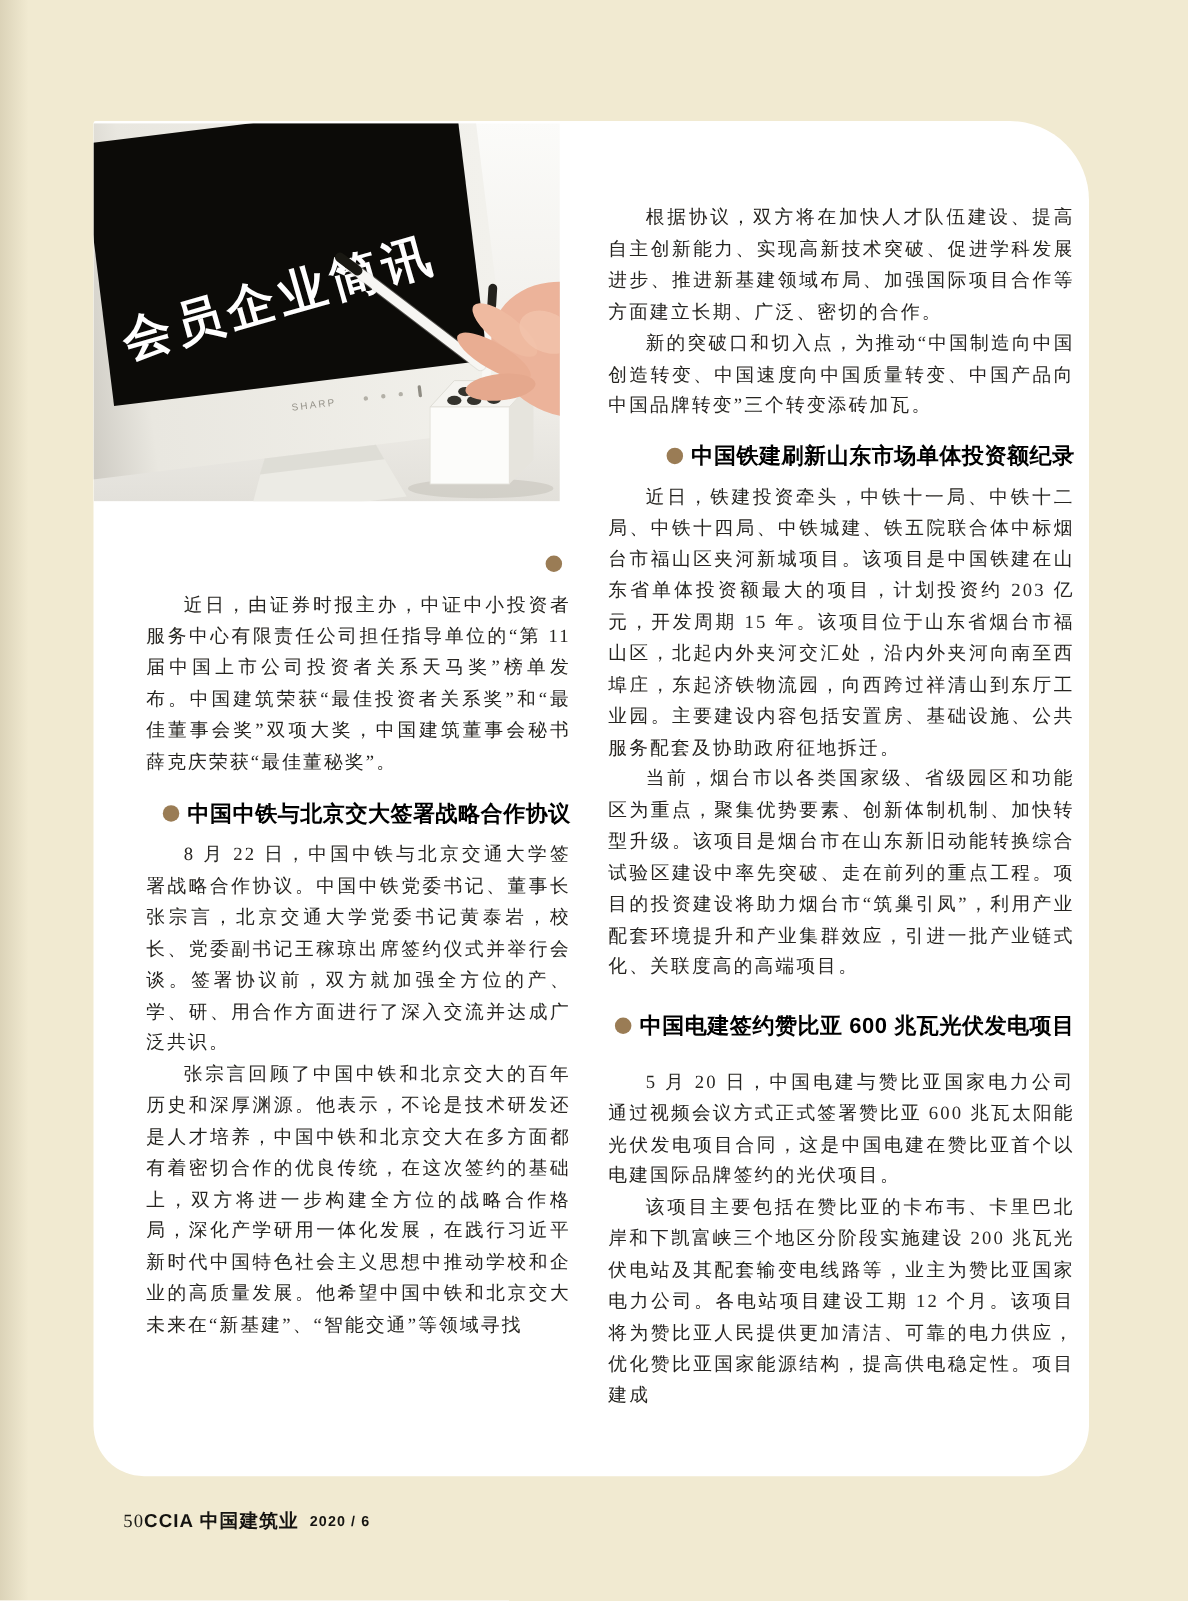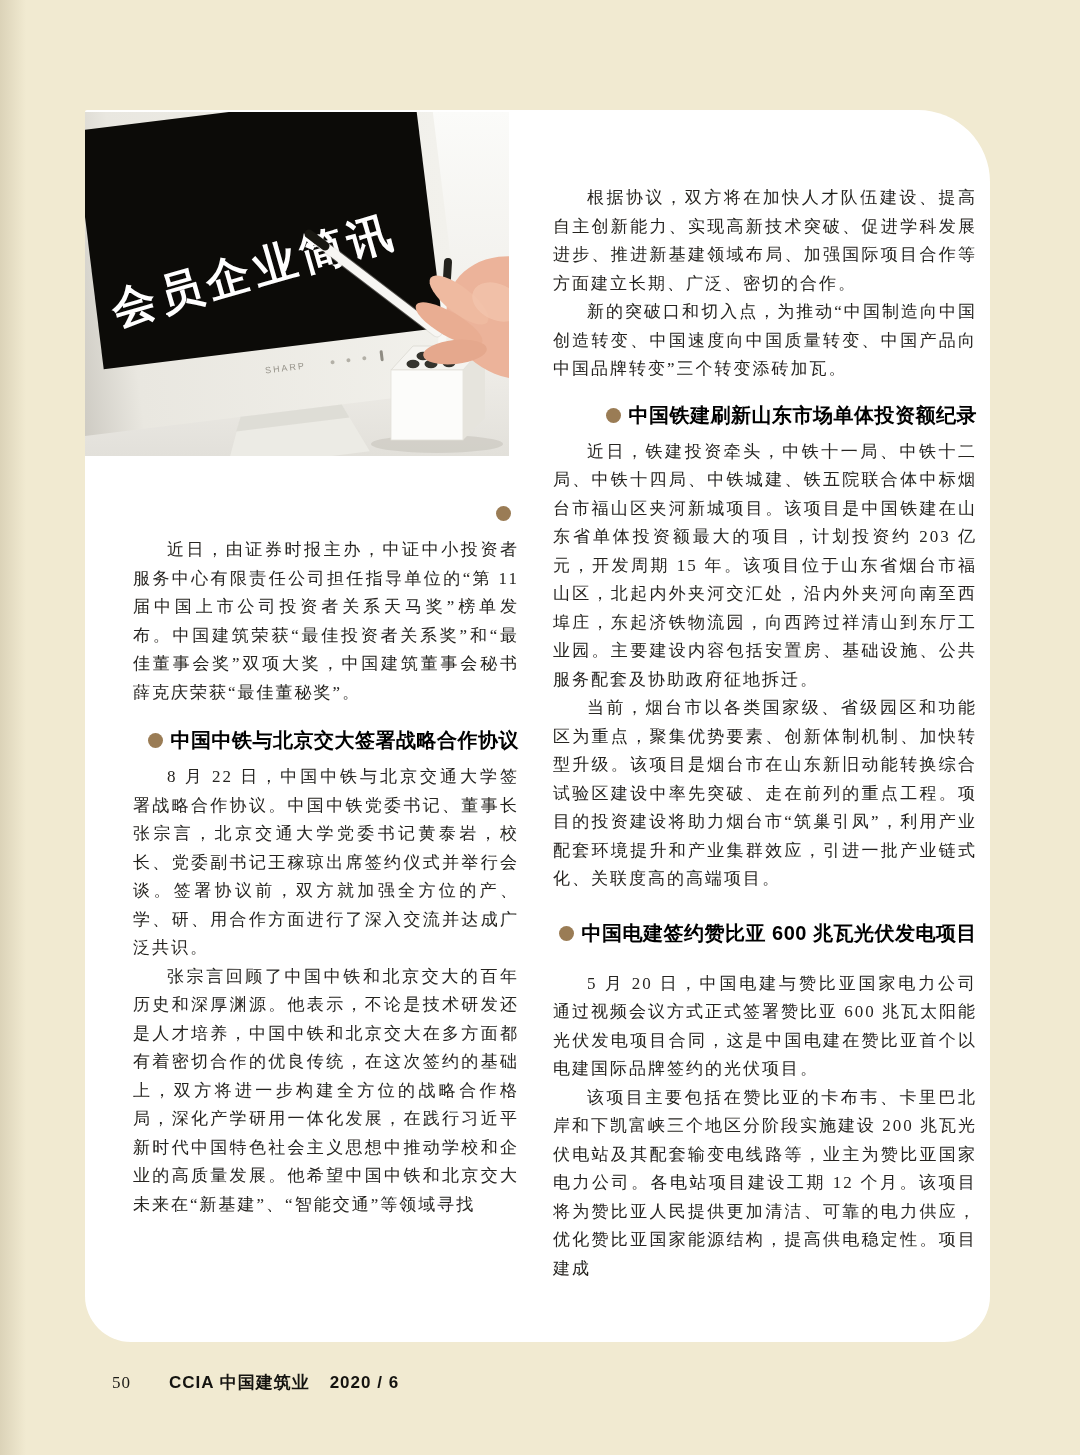--- a/index.html
+++ b/index.html
@@ -57,28 +57,27 @@
 
   .page-footer {
     position:absolute; left:112px; top:1371px;
     display:flex; align-items:center;
   }
   .page-number {
     font-family:"Liberation Serif", serif;
     font-size:17px; color:#1c1b17; letter-spacing:1px;
   }
   .journal-title {
-    margin-left:38px;
     font-family:"Liberation Sans", sans-serif;
     font-weight:700; font-size:17px; color:#141310; letter-spacing:1px;
   }
   .journal-issue {
-    margin-left:20px;
+    margin-left:10px;
     font-family:"Liberation Sans", sans-serif;
-    font-weight:700; font-size:17px; color:#141310; letter-spacing:1px;
+    font-weight:700; font-size:13px; color:#141310; letter-spacing:1px;
   }
 </style>
 </head>
 <body>
 
 <div class="page-edge-shade"></div>
 
 <div class="content-panel">
 
   <div class="news-photo">

